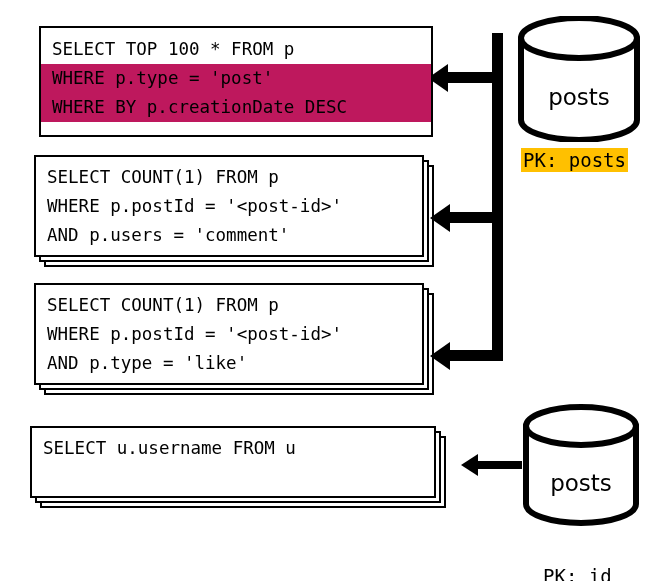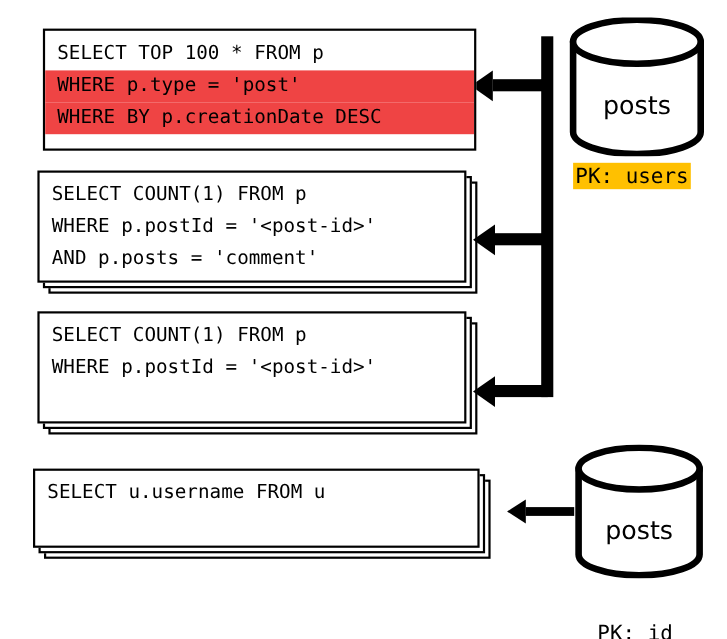--- a/index.html
+++ b/index.html
@@ -41,21 +41,21 @@
   .code-line {
     font-family: "DejaVu Sans Mono", monospace;
     font-size: 17.5px;
     line-height: 29px;
     color: #000000;
     white-space: pre;
     padding-left: 11px;
     letter-spacing: 0px;
   }
   .code-line.hl {
-    background: #ef4444;
+    background: #be185d;
   }
 
   
   .cylinder {
     position: absolute;
   }
   .cyl-label {
     position: absolute;
     width: 100%;
     text-align: center;
@@ -106,30 +106,31 @@
       <div class="code-line hl">WHERE BY p.creationDate DESC</div>
     </div>
   </div>
 
   <div class="card-stack" style="left:34px; top:155px; width:400px; height:112px;">
     <div class="card-shadow" style="left:10px; top:10px; width:390px; height:102px;"></div>
     <div class="card-shadow" style="left:5px; top:5px; width:390px; height:102px;"></div>
     <div class="card-front" style="width:390px; height:102px; padding-top:6px;">
       <div class="code-line">SELECT COUNT(1) FROM p</div>
       <div class="code-line">WHERE p.postId = '&lt;post-id&gt;'</div>
-      <div class="code-line">AND p.posts = 'comment'</div>
+      <div class="code-line">AND p.users = 'comment'</div>
     </div>
   </div>
 
   <div class="card-stack" style="left:34px; top:283px; width:400px; height:112px;">
     <div class="card-shadow" style="left:10px; top:10px; width:390px; height:102px;"></div>
     <div class="card-shadow" style="left:5px; top:5px; width:390px; height:102px;"></div>
     <div class="card-front" style="width:390px; height:102px; padding-top:6px;">
       <div class="code-line">SELECT COUNT(1) FROM p</div>
       <div class="code-line">WHERE p.postId = '&lt;post-id&gt;'</div>
+      <div class="code-line">AND p.type = 'like'</div>
     </div>
   </div>
 
   <div class="card-stack" style="left:30px; top:426px; width:420px; height:85px;">
     <div class="card-shadow" style="left:10px; top:10px; width:406px; height:72px;"></div>
     <div class="card-shadow" style="left:5px; top:5px; width:406px; height:72px;"></div>
     <div class="card-front" style="width:406px; height:72px; padding-top:6px;">
       <div class="code-line">SELECT u.username FROM u</div>
     </div>
   </div>
@@ -148,21 +149,21 @@
   <div class="conn" style="left:478px; top:461px; width:44px; height:8px;"></div>
   <div class="arrowhead small" style="left:461px; top:454px;"></div>
 
   <div class="cylinder" style="left:515px; top:16px; width:128px; height:126px;">
     <svg width="128" height="126" viewBox="0 0 128 126" style="position:absolute; left:0; top:0;">
       <path d="M6 22 L6 104 A58 20 0 0 0 122 104 L122 22" fill="#ffffff" stroke="#000000" stroke-width="6" stroke-linecap="round" stroke-linejoin="round"></path>
       <ellipse cx="64" cy="22" rx="58" ry="20" fill="#ffffff" stroke="#000000" stroke-width="6"></ellipse>
     </svg>
     <div class="cyl-label" style="top:68px;">posts</div>
   </div>
-  <div class="pk-label hl" style="left:521px; top:148px;">PK: users</div>
+  <div class="pk-label hl" style="left:521px; top:148px;">PK: posts</div>
 
   <div class="cylinder" style="left:520px; top:404px; width:122px; height:122px;">
     <svg width="122" height="122" viewBox="0 0 122 122" style="position:absolute; left:0; top:0;">
       <path d="M6 22 L6 100 A55 19 0 0 0 116 100 L116 22" fill="#ffffff" stroke="#000000" stroke-width="6" stroke-linecap="round" stroke-linejoin="round"></path>
       <ellipse cx="61" cy="22" rx="55" ry="19" fill="#ffffff" stroke="#000000" stroke-width="6"></ellipse>
     </svg>
     <div class="cyl-label" style="top:66px;">posts</div>
   </div>
   <div class="pk-label" style="left:543px; top:565px;">PK: id</div>
 

